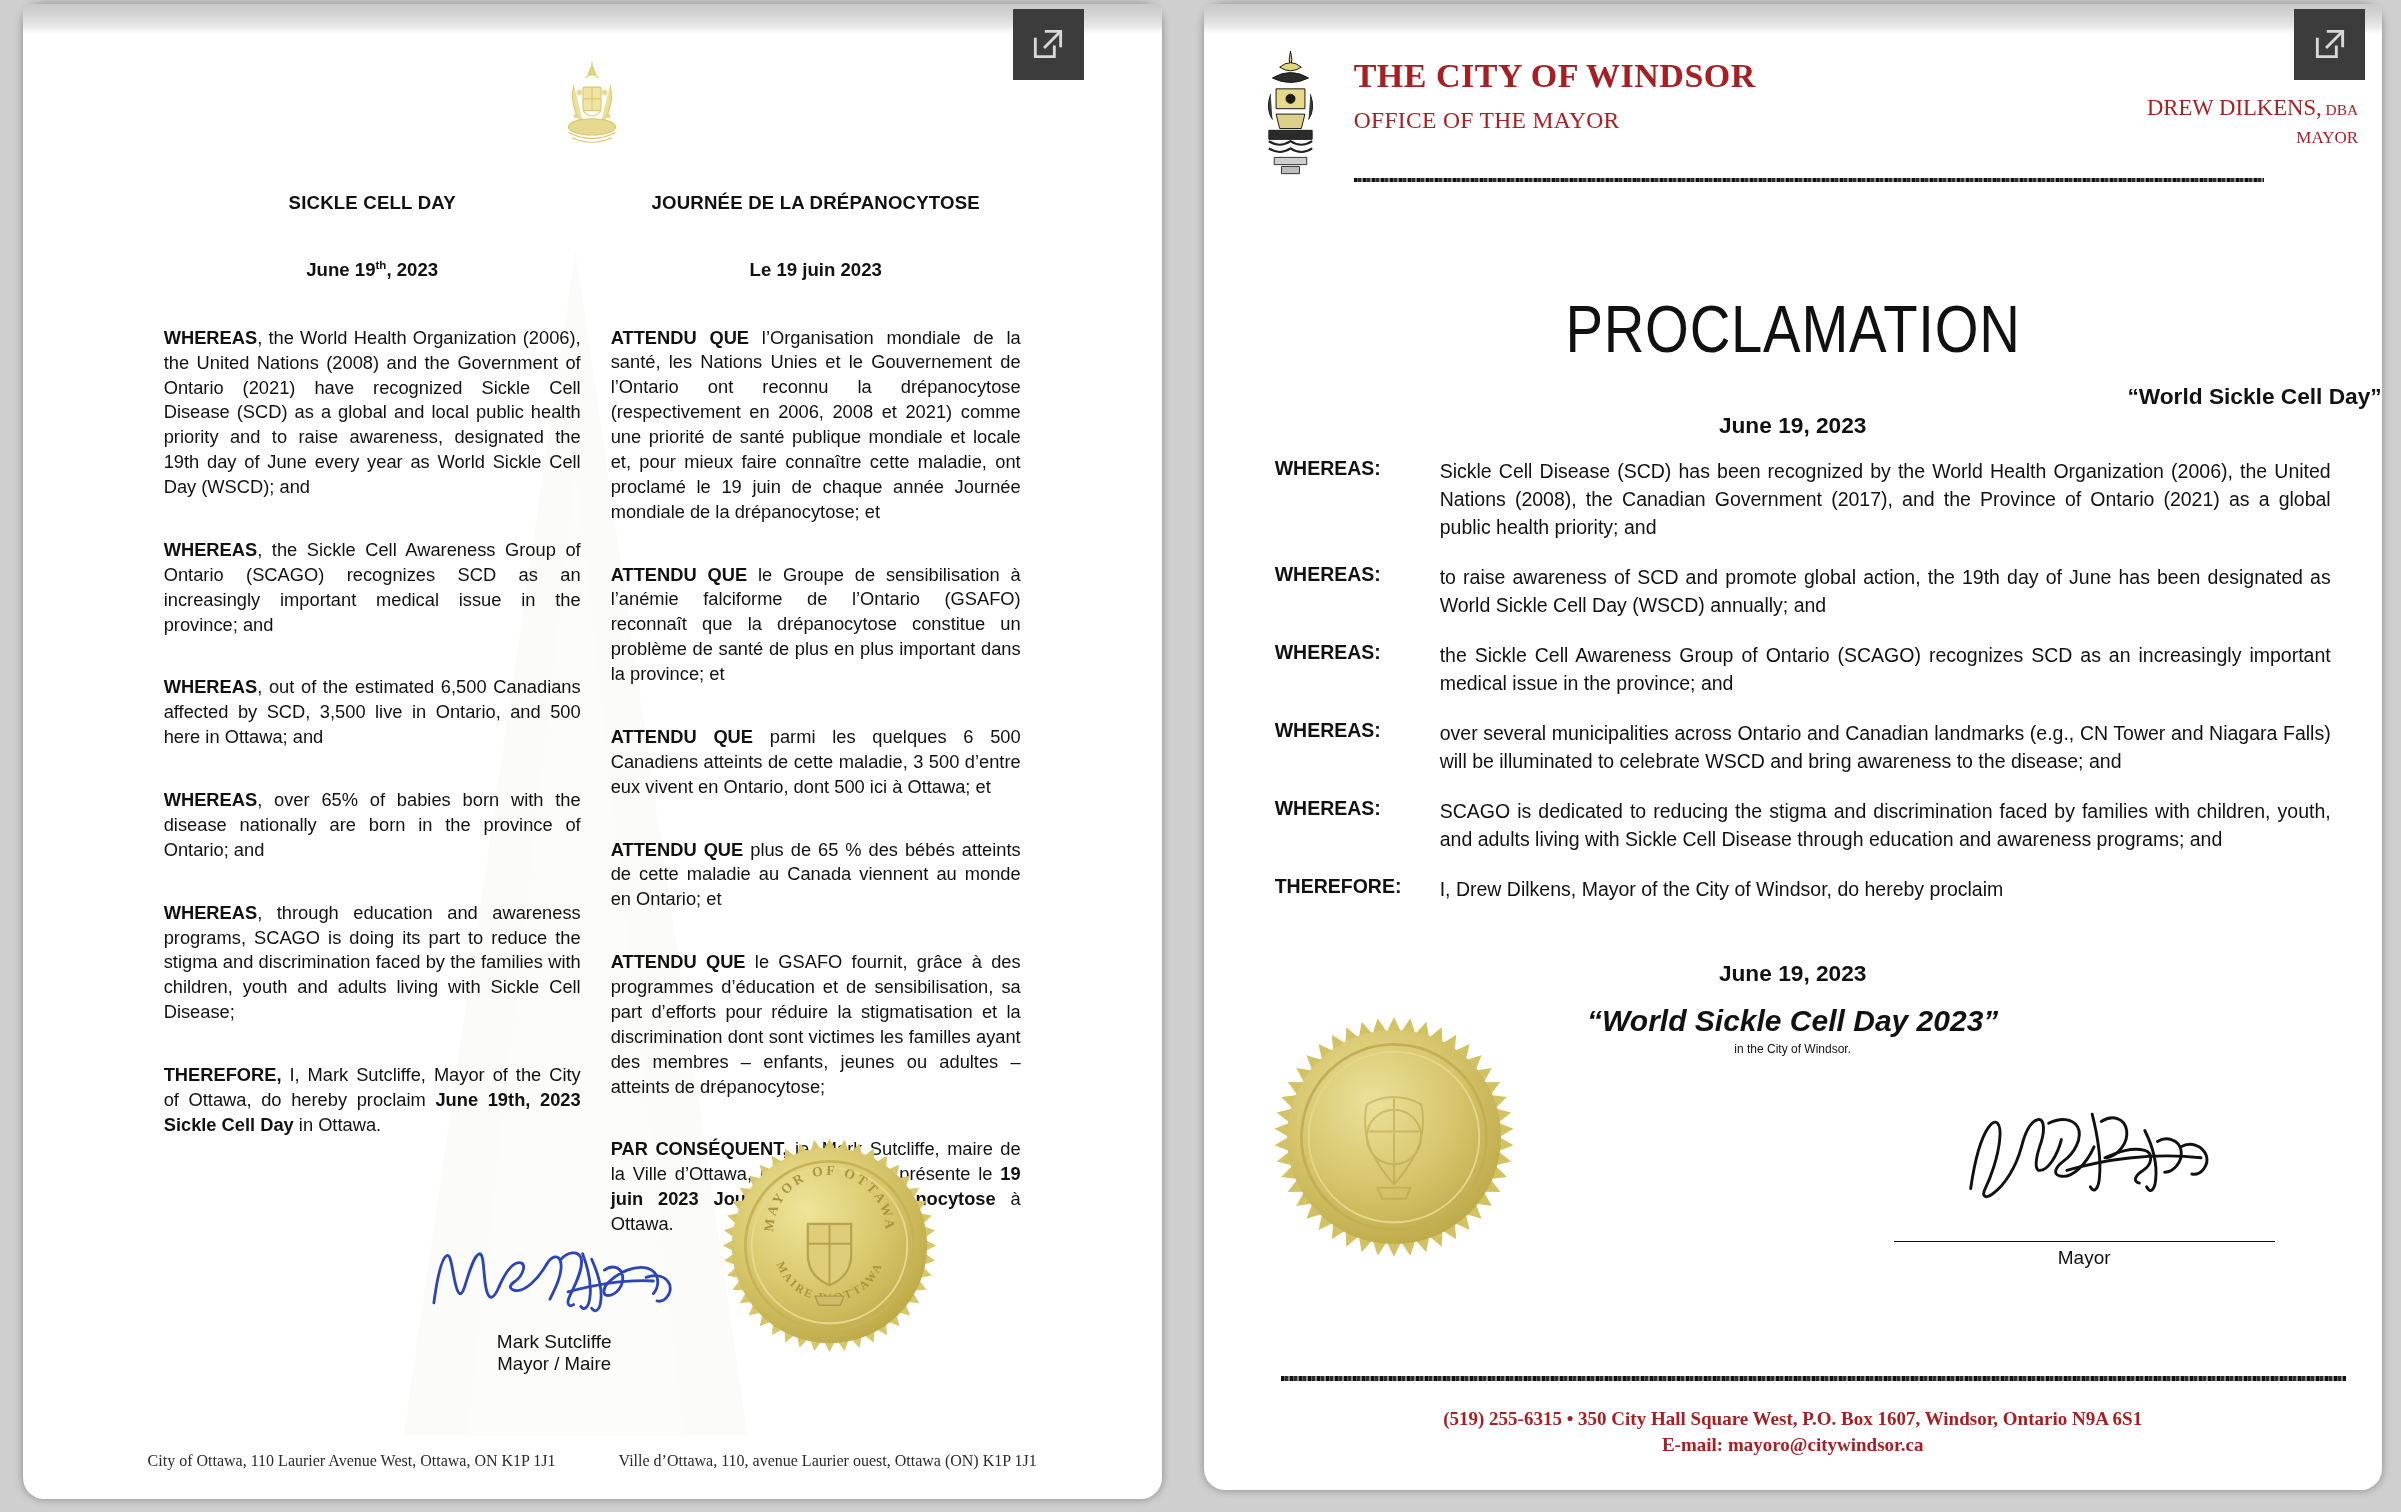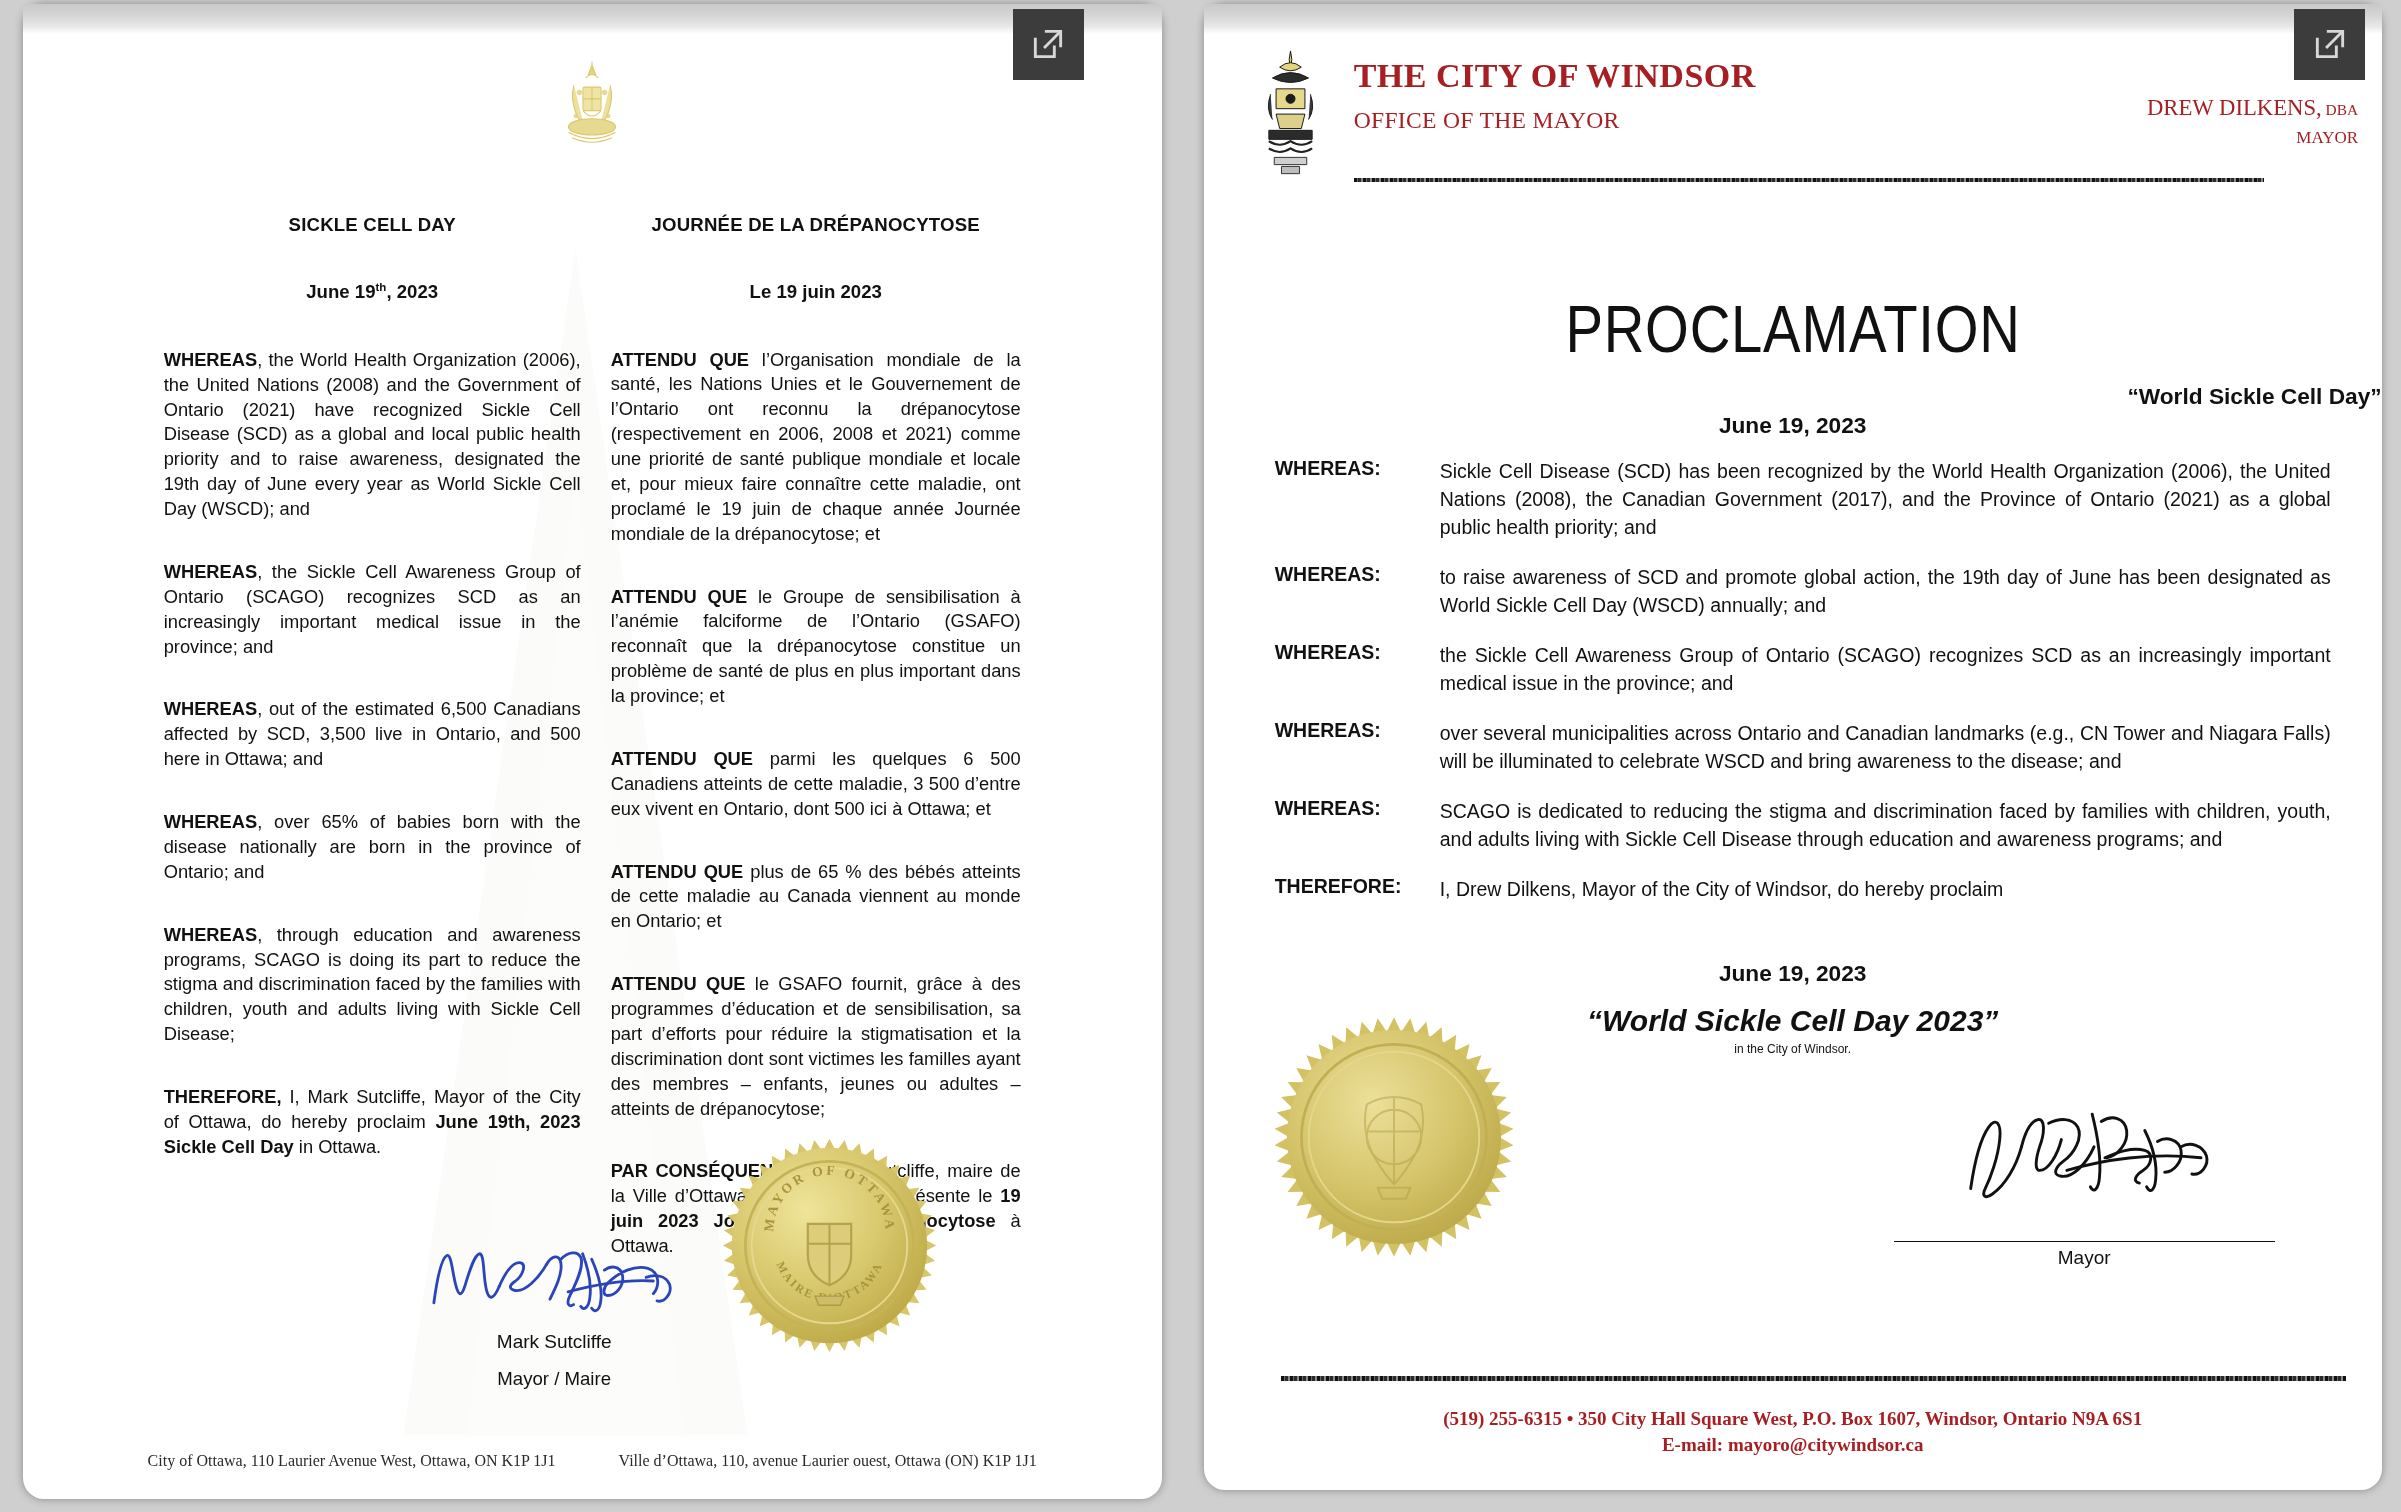--- a/index.html
+++ b/index.html
@@ -18,35 +18,35 @@
      display:flex;align-items:center;justify-content:center;cursor:pointer;z-index:20;}
   #doc-left .expand-btn{right:78px;}
   #doc-right .expand-btn{right:16.3px;}
   .expand-btn svg{width:38px;height:38px;}
 
   
   .ott-body{position:absolute;inset:0;padding:0;}
   .ott-crest{position:absolute;left:538px;top:56px;width:62px;height:94px;}
   .ott-watermark{position:absolute;left:299px;top:190px;width:507px;height:1251px;opacity:.35;pointer-events:none;}
 
-  .ott-cols{position:absolute;left:0;top:188px;width:100%;display:flex;justify-content:center;gap:30px;margin-top:22px;}
+  .ott-cols{position:absolute;left:0;top:188px;width:100%;display:flex;justify-content:center;gap:30px;}
   .ott-col{width:417px;}
   .ott-col.fr{width:410px;}
   .ott-head{font-weight:bold;font-size:18.6px;text-align:center;letter-spacing:0.2px;color:#111;}
   .ott-date{font-weight:bold;font-size:18.6px;text-align:center;margin-top:45px;color:#111;}
   .ott-p{font-size:18.3px;line-height:1.36;text-align:justify;color:#111;margin-top:38px;}
   .ott-p.first{margin-top:45px;}
   .ott-p b{font-weight:bold;}
   sup{font-size:.62em;vertical-align:super;}
 
   .ott-sig-wrap{position:absolute;left:0;top:1228px;width:100%;text-align:center;}
   .ott-sig-inner{display:inline-block;position:relative;transform:translateX(-38px);}
   .ott-sig svg{width:263px;height:98px;display:block;margin:0 auto;}
   .ott-sig-name{font-size:19px;color:#111;margin-top:1.8px;}
-  .ott-sig-title{font-size:18.6px;color:#111;margin-top:15px;}
+  .ott-sig-title{font-size:18.6px;color:#111;margin-top:0;}
   .ott-seal{position:absolute;left:698px;top:1133px;width:217px;height:217px;}
 
   .ott-footer{position:absolute;left:0;bottom:29px;width:100%;display:flex;justify-content:center;gap:63px;
      font-family:"Liberation Serif",serif;font-size:16px;color:#2a2a2a;}
 
   
   .win-body{position:absolute;inset:0;}
   .win-crest{position:absolute;left:45px;top:43px;width:83px;height:136px;}
   .win-head{position:absolute;left:150px;top:53px;}
   .win-title{font-family:"Liberation Serif",serif;font-weight:bold;font-size:34px;color:#a61f23;letter-spacing:0.5px;}

